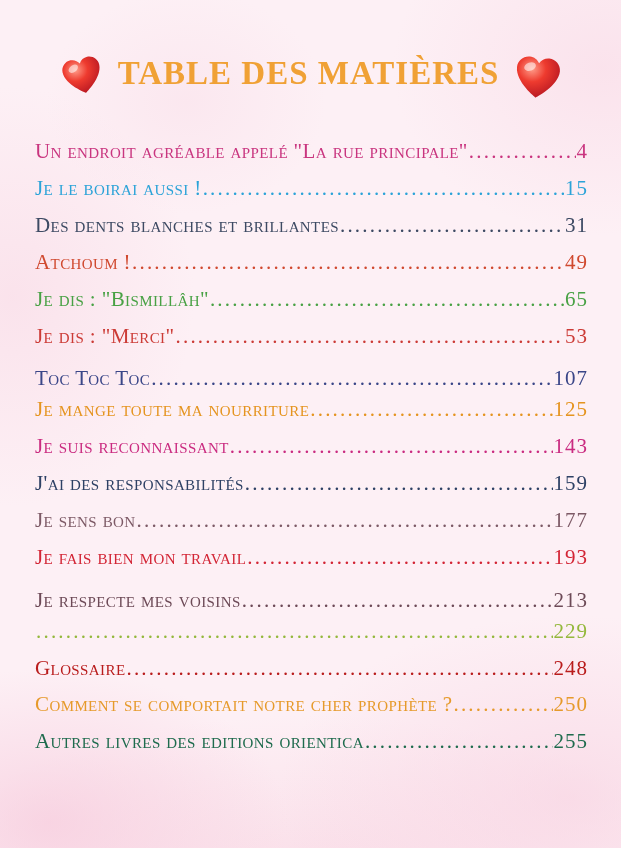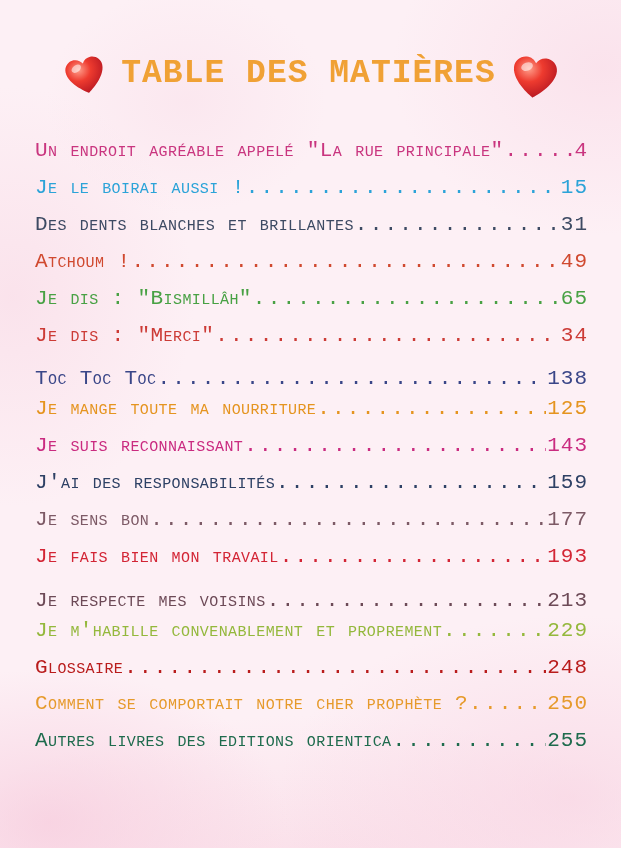--- a/index.html
+++ b/index.html
@@ -13,21 +13,20 @@
       radial-gradient(ellipse 420px 260px at 92% 94%, rgba(247,205,222,0.55), rgba(247,205,222,0) 70%),
       radial-gradient(ellipse 300px 240px at 97% 8%,  rgba(248,213,227,0.50), rgba(248,213,227,0) 70%),
       radial-gradient(ellipse 260px 300px at 2% 35%,  rgba(247,210,224,0.45), rgba(247,210,224,0) 70%),
       radial-gradient(ellipse 500px 200px at 50% 102%,rgba(247,206,221,0.50), rgba(247,206,221,0) 75%),
       radial-gradient(ellipse 200px 160px at 30% 12%, rgba(248,218,230,0.40), rgba(248,218,230,0) 70%);
   }
   .page {
     width: 100%; height: 100%;
     box-sizing: border-box;
     padding: 52px 33px 0 35px;
-    font-family: Liberation Mono, monospace;
   }
   .title-row {
     display: flex;
     justify-content: center;
     align-items: center;
     gap: 16px;
     margin-bottom: 44px;
   }
   .title {
     margin: 0;
@@ -127,27 +126,27 @@
 
   <div class="toc-row" style="color: rgb(72, 161, 68);">
     <span class="toc-label">Je dis : "Bismillâh"</span>
     <span class="toc-leader">................................................................................................................................................................</span>
     <span class="toc-page">65</span>
   </div>
 
   <div class="toc-row" style="color: rgb(204, 59, 54);">
     <span class="toc-label">Je dis : "Merci"</span>
     <span class="toc-leader">................................................................................................................................................................</span>
-    <span class="toc-page">34</span>
+    <span class="toc-page">53</span>
   </div>
 
   <div class="toc-row" style="color: rgb(58, 70, 136); align-items: center;">
     <span class="toc-label">Toc Toc Toc</span>
     <span class="toc-leader">................................................................................................................................................................</span>
-    <span class="toc-page">138</span>
+    <span class="toc-page">107</span>
   </div>
 
   <div class="toc-row" style="color: rgb(229, 148, 31);">
     <span class="toc-label">Je mange toute ma nourriture</span>
     <span class="toc-leader">................................................................................................................................................................</span>
     <span class="toc-page">125</span>
   </div>
 
   <div class="toc-row" style="color: rgb(202, 43, 128);">
     <span class="toc-label">Je suis reconnaissant</span>
@@ -173,21 +172,20 @@
     <span class="toc-page">193</span>
   </div>
 
   <div class="toc-row" style="color: rgb(109, 74, 87); align-items: center;">
     <span class="toc-label">Je respecte mes voisins</span>
     <span class="toc-leader">................................................................................................................................................................</span>
     <span class="toc-page">213</span>
   </div>
 
   <div class="toc-row" style="color: rgb(148, 184, 60);">
-    <span class="toc-label">Je m'habille convenablement et proprement</span>
     <span class="toc-leader">................................................................................................................................................................</span>
     <span class="toc-page">229</span>
   </div>
 
   <div class="toc-row" style="color: #b91c1c;">
     <span class="toc-label">Glossaire</span>
     <span class="toc-leader">................................................................................................................................................................</span>
     <span class="toc-page">248</span>
   </div>
 

